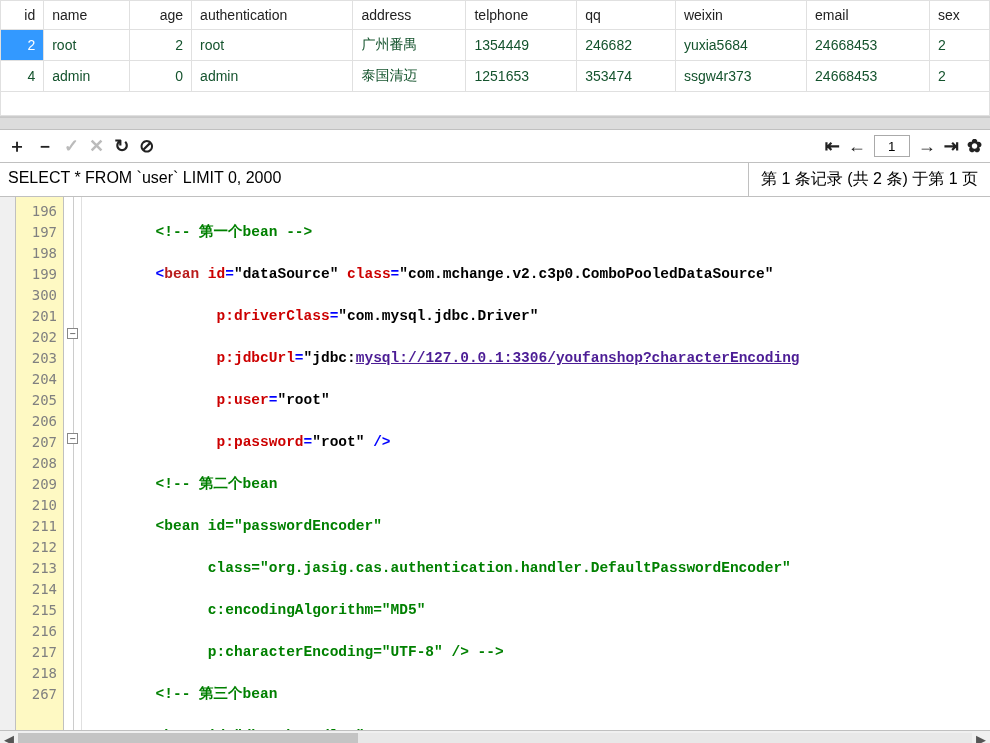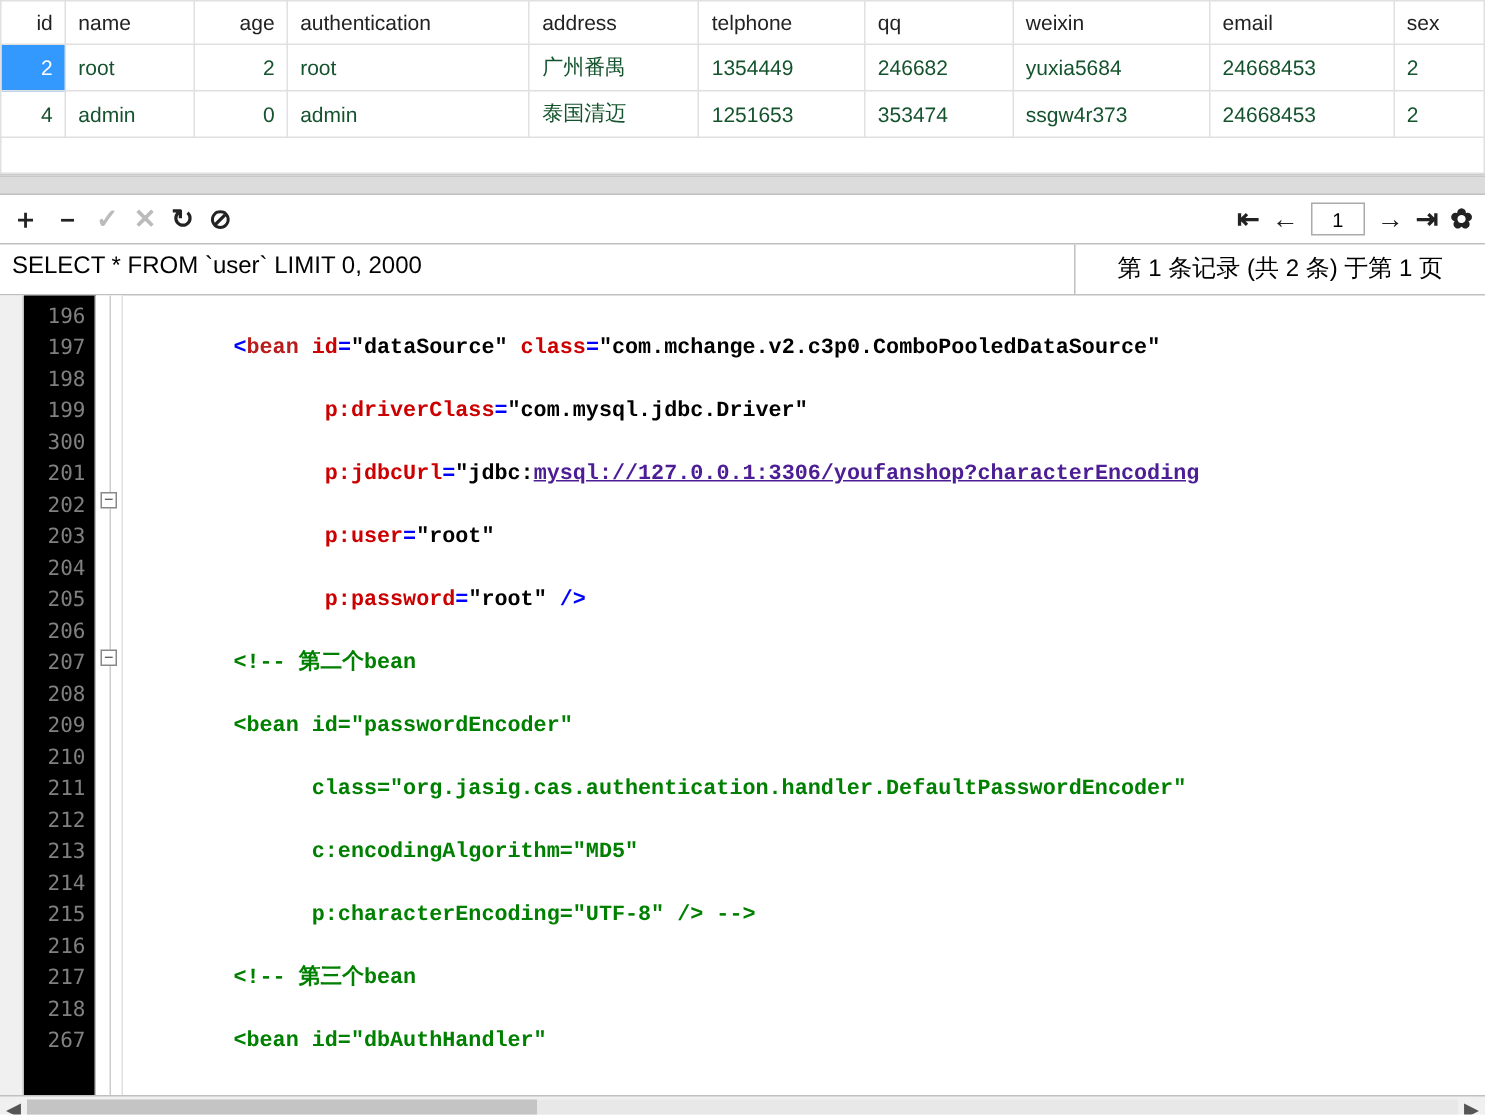--- a/index.html
+++ b/index.html
@@ -20,26 +20,26 @@
 .tool-row { display:flex; align-items:center; padding: 4px 8px; border-bottom:1px solid #c0c0c0; }
 .tool-left { display:flex; gap:10px; align-items:center; }
 .tool-right { display:flex; gap:8px; align-items:center; margin-left:auto; }
 .tool-ico { font-size:18px; color:#222; cursor:pointer; font-weight:bold; }
 .tool-ico.fade { color:#bbb; }
 .page-input { width:36px; height:22px; text-align:center; border:1px solid #aaa; }
 
 
 .sql-row { display:flex; border-bottom:1px solid #c0c0c0; }
 .sql-text { padding:6px 8px; font-size:16px; flex:1; }
-.sql-status { padding:6px 28px; font-size:16px; border-left:1px solid #c0c0c0; }
+.sql-status { padding:6px 12px; font-size:16px; border-left:1px solid #c0c0c0; }
 
 
 .code-wrap { display:flex; height:calc(743px - 210px); }
 .left-stub { width:16px; background:#f0f0f0; border-right:1px solid #c0c0c0; }
-.gutter { width:48px; background:#000000; color:#808080; font-family:Consolas,monospace; font-size:14px; text-align:right; padding:4px 6px 4px 0; border-right:1px solid #c0c0c0; line-height:21px; }
+.gutter { width:48px; background:#fef9c3; color:#808080; font-family:Consolas,monospace; font-size:14px; text-align:right; padding:4px 6px 4px 0; border-right:1px solid #c0c0c0; line-height:21px; }
 .fold-col { width:18px; background:#fff; border-right:1px solid #e0e0e0; font-family:Consolas,monospace; font-size:10px; text-align:center; line-height:21px; color:#888; position:relative; }
 .fold-col .vline { position:absolute; left:9px; top:0; bottom:0; width:1px; background:#ccc; }
 .fold-box { display:inline-block; width:11px; height:11px; border:1px solid #888; background:#fff; line-height:9px; font-size:10px; color:#555; position:relative; z-index:2; }
 .code-body { flex:1; font-family:Consolas,"Courier New",monospace; font-size:14.5px; padding:4px 0 4px 4px; line-height:21px; white-space:pre; overflow:hidden; font-weight: bold; }
 .code-line { height:21px; }
 .c-comment { color:#008000; }
 .c-tag { color:#0000ff; }
 .c-attr { color:#b91c1c; }
 .c-val { color:#000; font-weight:bold; }
 .c-url { color:#4c1d95; text-decoration:underline; font-weight:bold; }
@@ -177,20 +177,21 @@
       <div>&nbsp;</div>
       <div>&nbsp;</div>
       <div>&nbsp;</div>
       <div>&nbsp;</div>
       <div>&nbsp;</div>
       <div>&nbsp;</div>
       <div>&nbsp;</div>
       <div>&nbsp;</div>
 </div>
 <div class="code-body">
+<div class="code-line"><span class="c-comment">        &lt;!-- 第一个bean --&gt;</span></div>
 <div class="code-line"><span class="c-tag">        &lt;</span><span class="c-attr">bean</span><span class="c-punct"> id</span><span class="c-tag">=</span><span class="c-val">"dataSource"</span><span class="c-punct"> class</span><span class="c-tag">=</span><span class="c-val">"com.mchange.v2.c3p0.ComboPooledDataSource"</span></div>
 <div class="code-line"><span class="c-punct">               p:driverClass</span><span class="c-tag">=</span><span class="c-val">"com.mysql.jdbc.Driver"</span></div>
 <div class="code-line"><span class="c-punct">               p:jdbcUrl</span><span class="c-tag">=</span><span class="c-val">"jdbc:</span><span class="c-url">mysql://127.0.0.1:3306/youfanshop?characterEncoding</span></div>
 <div class="code-line"><span class="c-punct">               p:user</span><span class="c-tag">=</span><span class="c-val">"root"</span></div>
 <div class="code-line"><span class="c-punct">               p:password</span><span class="c-tag">=</span><span class="c-val">"root"</span><span class="c-tag"> /&gt;</span></div>
 <div class="code-line"><span class="c-comment">        &lt;!-- 第二个bean</span></div>
 <div class="code-line"><span class="c-comment">        &lt;bean id="passwordEncoder"</span></div>
 <div class="code-line"><span class="c-comment">              class="org.jasig.cas.authentication.handler.DefaultPasswordEncoder"</span></div>
 <div class="code-line"><span class="c-comment">              c:encodingAlgorithm="MD5"</span></div>
 <div class="code-line"><span class="c-comment">              p:characterEncoding="UTF-8" /&gt; --&gt;</span></div>

